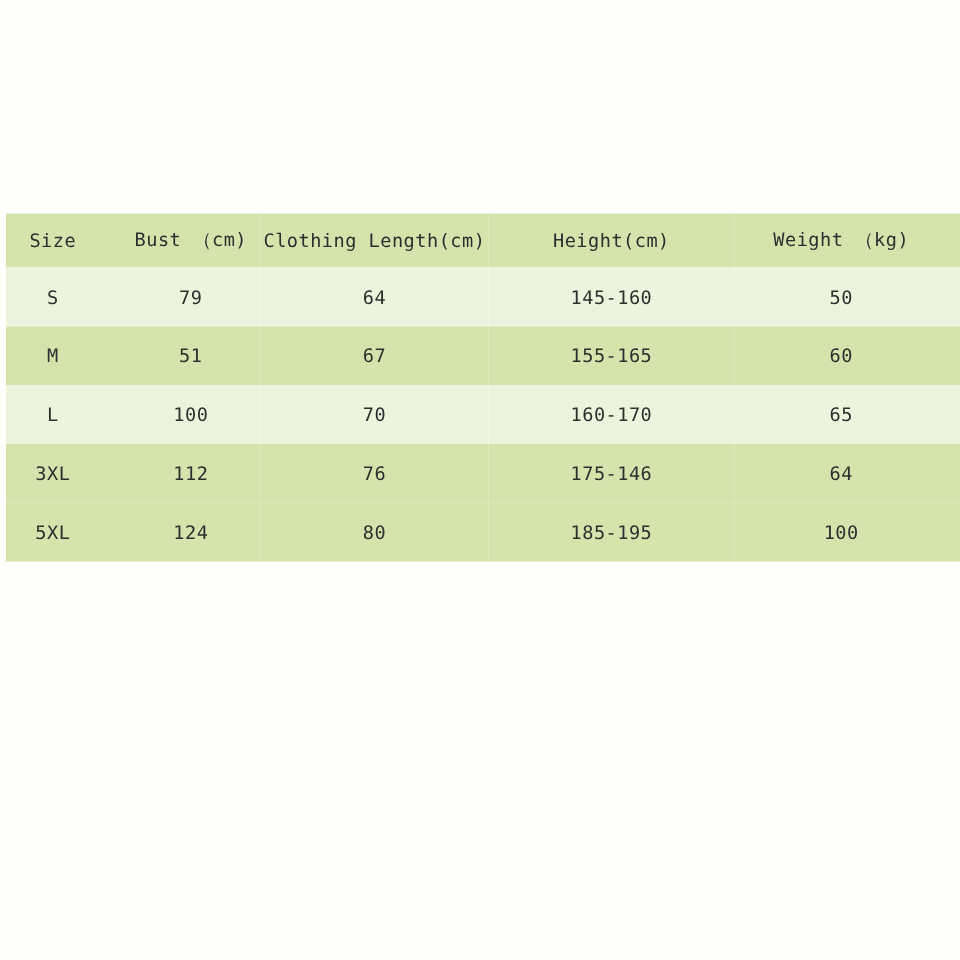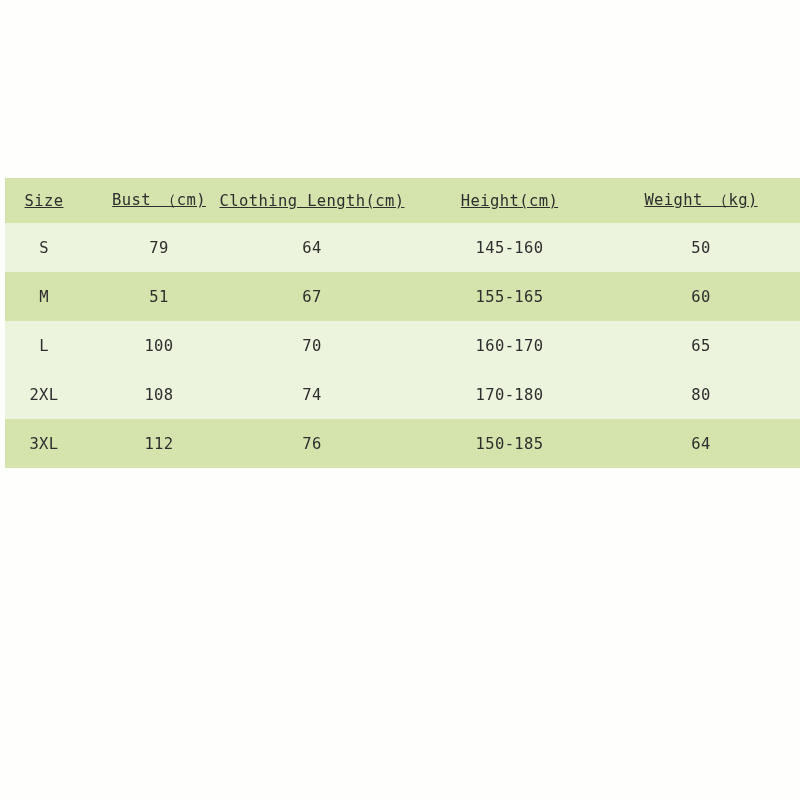--- a/index.html
+++ b/index.html
@@ -43,21 +43,20 @@
     color: #2e2e2e;
     font-weight: normal;
     font-size: 15.5px;
     letter-spacing: 0.4px;
     white-space: nowrap;
   }
   #size-table thead th {
     height: 45px;
     background: #d4e4ac;
     font-size: 15.5px;
-    text-decoration: underline;
   }
   #size-table tbody td {
     height: 49px;
   }
   #size-table tbody tr.row-light td {
     background: #ecf4de;
   }
   #size-table tbody tr.row-dark td {
     background: #d4e4ac;
   }
@@ -109,30 +108,30 @@
         <td class="cell-height">155-165</td>
         <td class="cell-weight">60</td>
       </tr>
       <tr class="row-light">
         <td class="cell-size">L</td>
         <td class="cell-bust">100</td>
         <td class="cell-length">70</td>
         <td class="cell-height">160-170</td>
         <td class="cell-weight">65</td>
       </tr>
-      <tr class="row-light">
-        <td class="cell-size">2XL</td>
-        <td class="cell-bust">108</td>
-        <td class="cell-length">74</td>
-        <td class="cell-height">170-180</td>
-        <td class="cell-weight">80</td>
-      </tr>
       <tr class="row-dark">
         <td class="cell-size">3XL</td>
         <td class="cell-bust">112</td>
         <td class="cell-length">76</td>
-        <td class="cell-height">150-185</td>
+        <td class="cell-height">175-146</td>
         <td class="cell-weight">64</td>
+      </tr>
+      <tr class="row-dark">
+        <td class="cell-size">5XL</td>
+        <td class="cell-bust">124</td>
+        <td class="cell-length">80</td>
+        <td class="cell-height">185-195</td>
+        <td class="cell-weight">100</td>
       </tr>
     </tbody>
   </table>
 
 </div>
 
 </body></html>

